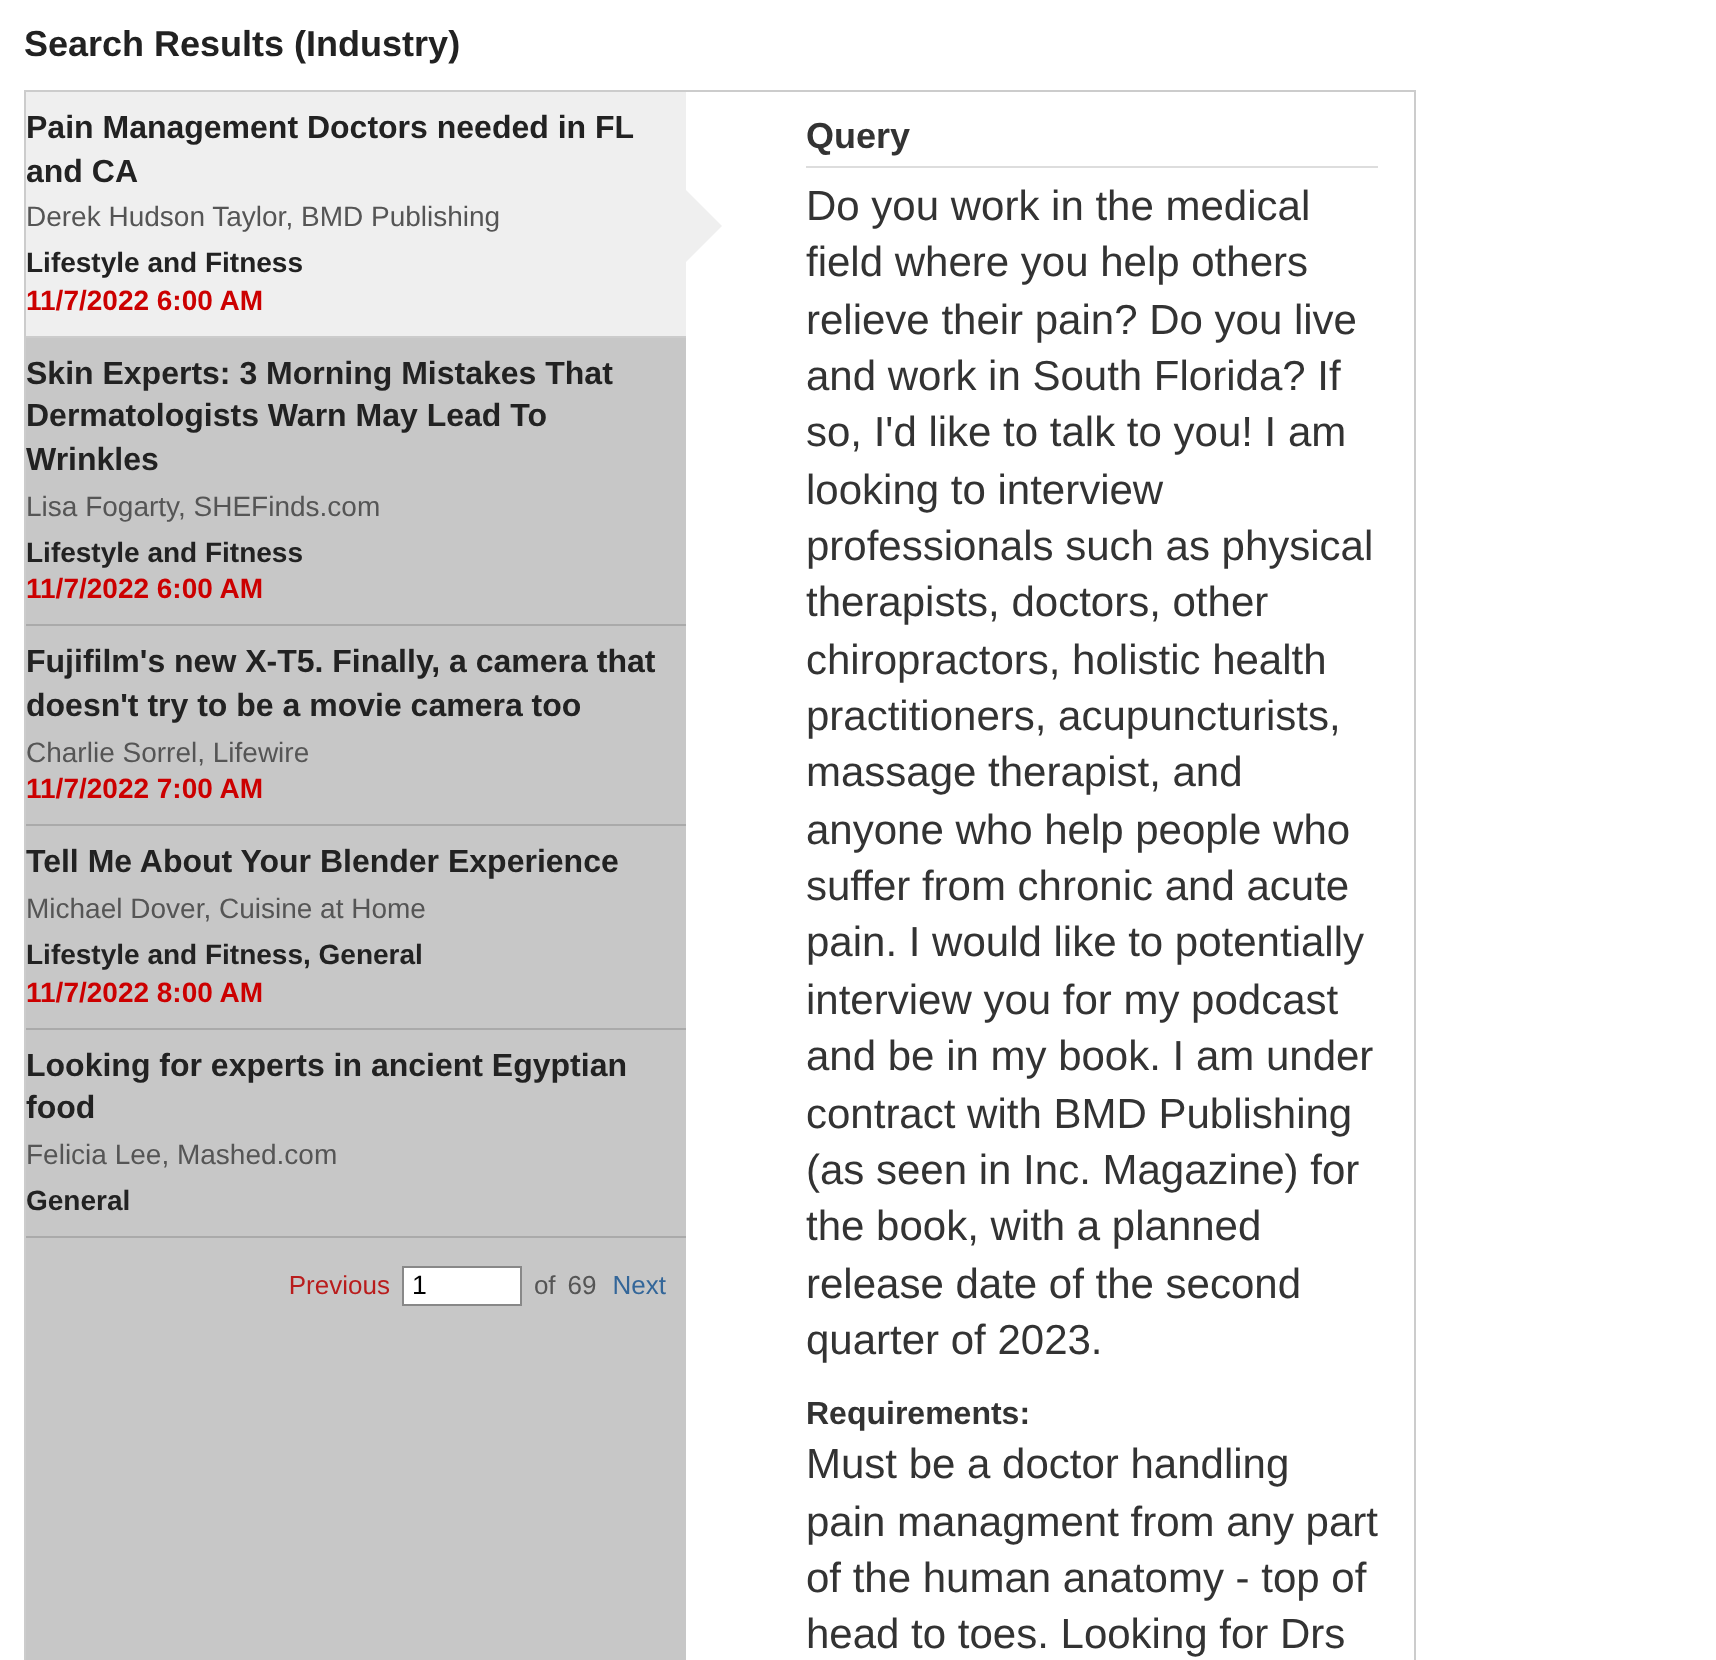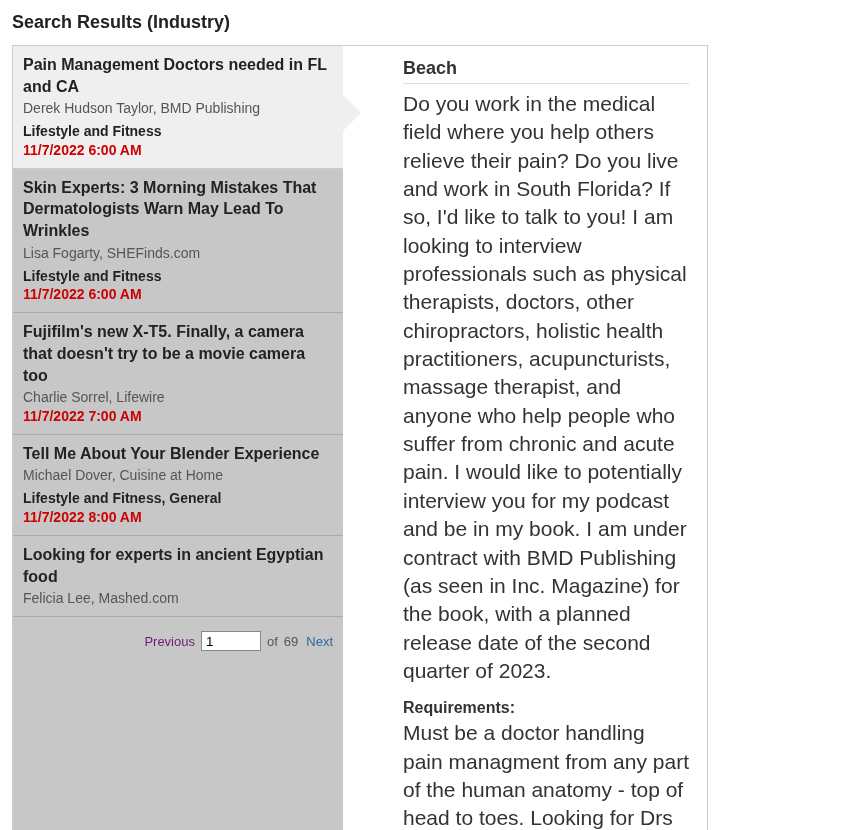--- a/index.html
+++ b/index.html
@@ -34,21 +34,21 @@
   }
   .right-pane {
     flex: 1;
     background: #fff;
     padding: 12px 18px 18px 60px;
     box-sizing: border-box;
   }
   
   .result-item {
     border-bottom: 1px solid #aaa;
-    padding: 8px 10px;
+    padding: 8px 0;
     max-height: 130px;
     overflow: hidden;
     position: relative;
     cursor: pointer;
     line-height: 1.35;
     color: #222;
   }
   .result-item.selected {
     background: #efefef;
     border-bottom: 1px solid #ccc;
@@ -86,21 +86,21 @@
   }
   .pager {
     padding: 14px 10px 40px 10px;
     font-size: 13px;
     color: #555;
     display: flex;
     align-items: center;
     justify-content: flex-end;
   }
   .pager .prev {
-    color: #701a75;
+    color: #b91c1c;
     margin-right: 6px;
   }
   .pager input.pagenum {
     width: 50px;
     height: 18px;
     border: 1px solid #888;
     text-align: left;
     padding: 0 4px;
     font-family: inherit;
   }
@@ -214,34 +214,35 @@
           </div>
           <div class="result-item">
             <div class="title">Tell Me About Your Blender Experience</div>
             <div class="author">Michael Dover, Cuisine at Home</div>
             <div class="tags">Lifestyle and Fitness, General</div>
             <div class="date">11/7/2022 8:00 AM</div>
           </div>
           <div class="result-item">
             <div class="title">Looking for experts in ancient Egyptian food</div>
             <div class="author">Felicia Lee, Mashed.com</div>
+            <div class="tags">General</div>
           </div>
         </div>
 
       <div class="pager">
         <span class="prev">Previous</span>
         <input class="pagenum" type="text" value="1" style="">
         <span class="of">of</span>
         <span class="total">69</span>
         <span class="next">Next</span>
       </div>
     </div>
 
     <div class="right-pane">
-      <h2>Beach</h2>
+      <h2>Query</h2>
       <div class="body-text">Do you work in the medical field where you help others relieve their pain? Do you live and work in South Florida? If so, I'd like to talk to you! I am looking to interview professionals such as physical therapists, doctors, other chiropractors, holistic health practitioners, acupuncturists, massage therapist, and anyone who help people who suffer from chronic and acute pain. I would like to potentially interview you for my podcast and be in my book. I am under contract with BMD Publishing (as seen in Inc. Magazine) for the book, with a planned release date of the second quarter of 2023.</div>
 
       <div class="req-heading">Requirements:</div>
       <div class="body-text">Must be a doctor handling pain managment from any part of the human anatomy - top of head to toes. Looking for Drs that serve either the Palm Beach Gardens area in Florida or the LA Market area in CA.</div>
 
       <h2>Pitch</h2>
 
       <label class="form-label">Select a Bio:</label>
       <div class="bio-row">
         <div class="bio-select"></div>

